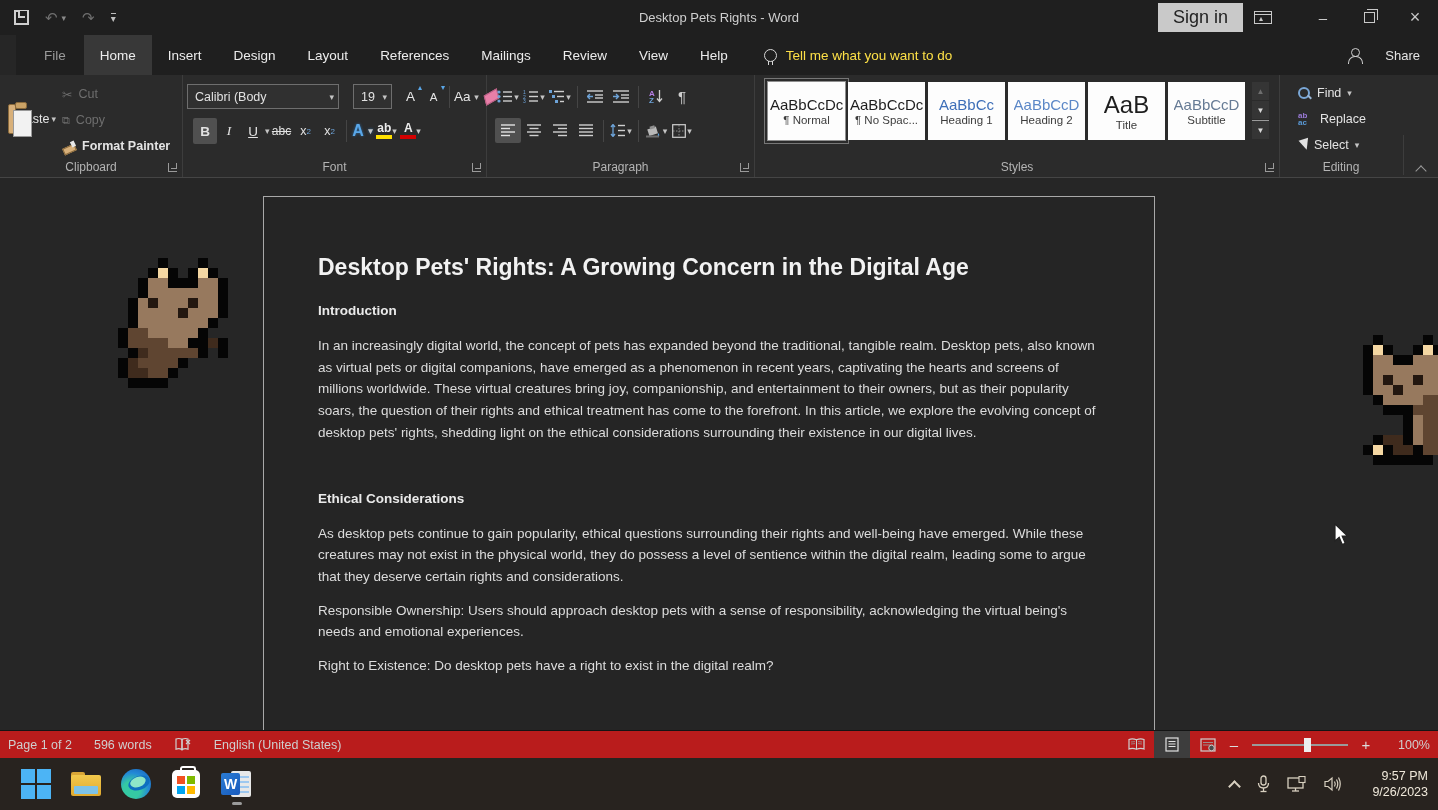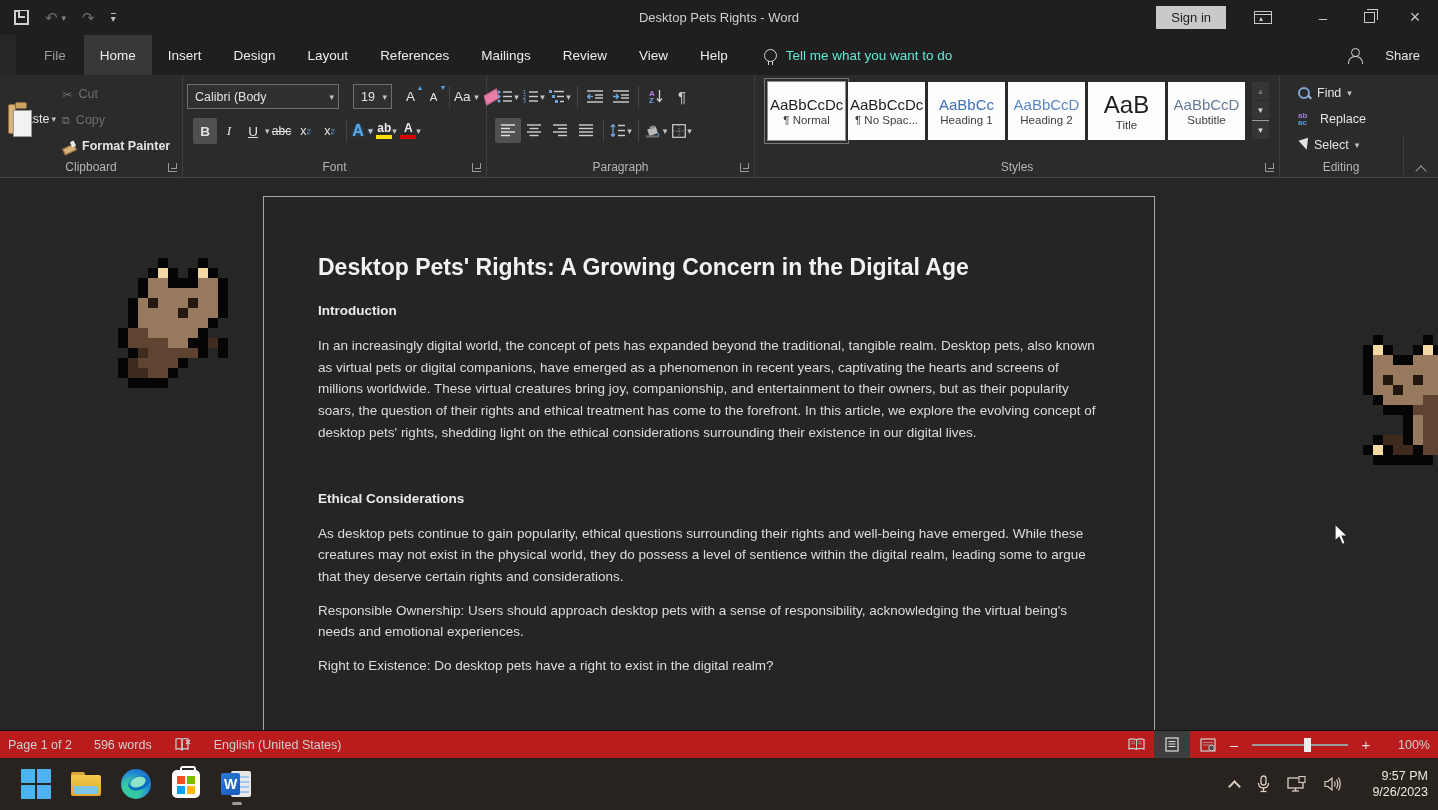--- a/index.html
+++ b/index.html
@@ -12,34 +12,34 @@
   .qat{position:absolute;left:14px;top:0;height:35px;display:flex;align-items:center;gap:16px}
   .qat .glyph{font-size:15px;color:#cfcfcf}
   .qat .dis{color:#6f6f6f}
   .qat .mini{font-size:9px;color:#8a8a8a;margin-left:-12px}
   .saveicon{width:15px;height:15px;border:2px solid #cfcfcf;position:relative}
   .saveicon:before{content:"";position:absolute;left:2px;top:-1px;width:7px;height:5px;background:#1f1f1f;border-left:2px solid #cfcfcf;border-right:2px solid #cfcfcf}
   .saveicon:after{content:"";position:absolute;left:2px;bottom:0;width:7px;height:5px;border-top:2px solid #cfcfcf}
   .qat-custom{font-size:10px;color:#bfbfbf;border-top:1px solid #bfbfbf;line-height:8px;padding-top:1px}
   .tb-title{position:absolute;left:0;right:0;top:0;height:35px;display:flex;align-items:center;justify-content:center;font-size:13px;color:#cfcfcf;pointer-events:none}
   .tb-right{position:absolute;right:0;top:0;height:35px;display:flex;align-items:center}
-  .signin{background:#c9c9c9;color:#222;font-size:13px;padding:4px 15px;margin-right:28px;cursor:default}
+  .signin{background:#c9c9c9;color:#222;font-size:18px;padding:4px 15px;margin-right:11px;cursor:default}
   .ribdisp{width:18px;height:13px;border:1.5px solid #c9c9c9;position:relative;margin-right:28px}
   .ribdisp:before{content:"";position:absolute;left:0;right:0;top:2px;border-top:1.5px solid #c9c9c9}
   .ribdisp:after{content:"▴";position:absolute;left:4px;top:2px;font-size:8px;color:#c9c9c9}
   .wbtn{width:46px;height:35px;display:flex;align-items:center;justify-content:center;font-size:15px;color:#c9c9c9}
   .restore{width:11px;height:11px;border:1.5px solid #c9c9c9;position:relative}
   .restore:before{content:"";position:absolute;left:2px;top:-4px;width:10px;height:10px;border-top:1.5px solid #c9c9c9;border-right:1.5px solid #c9c9c9}
 
   
   .tabbar{position:absolute;top:35px;left:16px;right:0;height:40px;background:#1f1f1f;display:flex;align-items:stretch;padding-left:10px;font-size:13.5px;color:#ececec}
   .tab{display:flex;align-items:center;padding:0 16px;cursor:default}
   .tab.active{background:#383838}
   .tab.filetab{color:#9a9a9a;padding:0 18px}
-  .tellme{display:flex;align-items:center;gap:9px;margin-left:20px;color:#5eead4}
+  .tellme{display:flex;align-items:center;gap:9px;margin-left:20px;color:#fde047}
   .bulb{width:13px;height:13px;border:1.5px solid #d8d8d8;border-radius:50%;position:relative}
   .bulb:after{content:"";position:absolute;left:3.5px;top:11px;width:3px;height:4px;border-left:1.5px solid #d8d8d8;border-right:1.5px solid #d8d8d8}
   .share{position:absolute;right:18px;top:35px;height:40px;display:flex;align-items:center;gap:23px;font-size:13px;color:#e4e4e4}
   .person{width:14px;height:14px;position:relative}
   .person:before{content:"";position:absolute;left:3px;top:0;width:7px;height:7px;border:1.5px solid #cfcfcf;border-radius:50%}
   .person:after{content:"";position:absolute;left:0;top:8px;width:13px;height:7px;border:1.5px solid #cfcfcf;border-bottom:none;border-radius:7px 7px 0 0}
 
   
   .ribbon{position:absolute;top:75px;left:0;right:0;height:103px;background:#2b2b2b;border-bottom:1px solid #454545;display:flex}
   .rgroup{position:relative;height:100%;border-right:1px solid #3d3d3d;flex:none}

